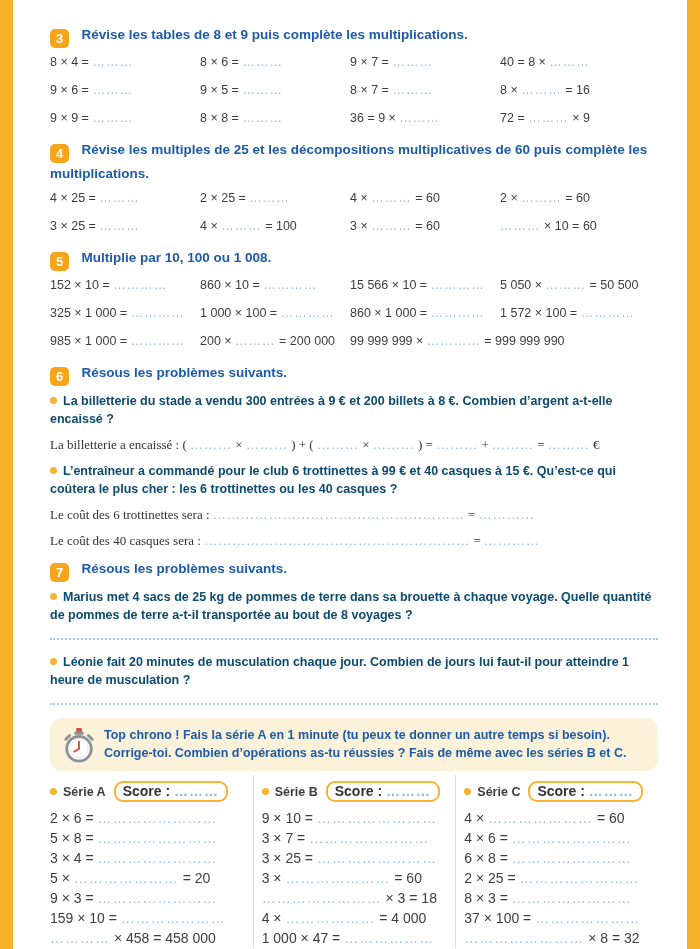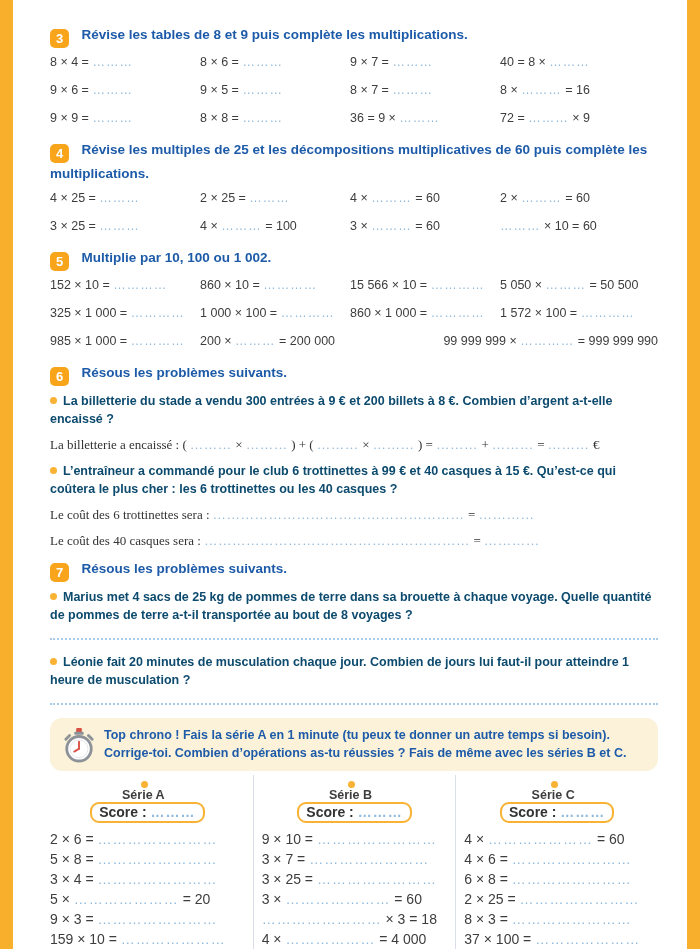--- a/index.html
+++ b/index.html
@@ -15,39 +15,39 @@
   .badge{
     display:inline-block;width:19px;height:19px;background:#F9A51B;border-radius:5px;
     color:#fff;font-weight:bold;font-size:13px;line-height:19px;text-align:center;
     vertical-align:-4px;margin-right:8px;
   }
   .ex-title{color:#1D5BA9;font-weight:bold;font-size:13.5px;}
 
   .grid{display:grid;grid-template-columns:150px 150px 150px 1fr;row-gap:15px;
         margin:8px 0 14px;font-size:12.5px;color:#3d3d3d;}
   .grid .cell{white-space:nowrap;line-height:13px;}
-  .grid .span2{grid-column:span 2;text-align:right;}
+  .grid .span2{grid-column:span 2;}
   .dots{color:#8FB9DC;letter-spacing:1px;}
 
   .prob{font-weight:bold;font-size:12.5px;line-height:1.45;margin:5px 0 3px;color:#0c4a6e;}
   .bullet{display:inline-block;width:7px;height:7px;background:#F9B233;border-radius:50%;
           margin-right:6px;vertical-align:1px;}
   .answer{font-family:"Liberation Serif",serif;font-size:13px;color:#333;
           margin:7px 0;line-height:1.5;}
   .rule{border-bottom:2px dotted #A9CBEA;height:5px;margin:9px 0 13px;}
 
   .chrono{background:#FBF2D9;border-radius:12px;padding:9px 14px 9px 54px;position:relative;
           margin:10px 0 4px;color:#1D5BA9;font-weight:bold;font-size:12.5px;line-height:1.4;}
   .chrono .icon{position:absolute;left:13px;top:9px;width:32px;height:36px;}
 
   .series-grid{display:grid;grid-template-columns:1fr 1fr 1fr;margin-top:4px;}
   .series-col{padding:0 8px;}
   .series-col:first-child{padding-left:0;}
   .series-col + .series-col{border-left:1px solid #D9DEE8;}
-  .series-head{display:flex;align-items:center;margin:6px 0 6px;flex-direction:column;}
+  .series-head{display:flex;align-items:center;margin:6px 0 6px;}
   .series-label{font-weight:bold;font-size:12.5px;color:#3d3d3d;margin:0 8px 0 0;}
   .score-badge{border:2px solid #F9B233;border-radius:9px;background:#fff;padding:0 7px;
                font-size:14px;font-weight:bold;color:#333;white-space:nowrap;line-height:17px;}
   .s-item{font-size:14px;color:#3d3d3d;line-height:20px;white-space:nowrap;}
 </style>
 </head>
 <body>
 
 <div class="page">
   <div class="band left"></div>
@@ -89,21 +89,21 @@
         <span class="cell">3 × 25 = <span class="dots">………</span></span>
         <span class="cell">4 × <span class="dots">………</span> = 100</span>
         <span class="cell">3 × <span class="dots">………</span> = 60</span>
         <span class="cell"><span class="dots">………</span> × 10 = 60</span>
       </div>
     </section>
 
     <section>
       <div class="ex-header">
         <span class="badge">5</span>
-        <span class="ex-title">Multiplie par 10, 100 ou 1 002.</span>
+        <span class="ex-title">Multiplie par 10, 100 ou 1 008.</span>
       </div>
       <div class="grid">
         <span class="cell">152 × 10 = <span class="dots">…………</span></span>
         <span class="cell">860 × 10 = <span class="dots">…………</span></span>
         <span class="cell">15 566 × 10 = <span class="dots">…………</span></span>
         <span class="cell">5 050 × <span class="dots">………</span> = 50 500</span>
         <span class="cell">325 × 1 000 = <span class="dots">…………</span></span>
         <span class="cell">1 000 × 100 = <span class="dots">…………</span></span>
         <span class="cell">860 × 1 000 = <span class="dots">…………</span></span>
         <span class="cell">1 572 × 100 = <span class="dots">…………</span></span>

